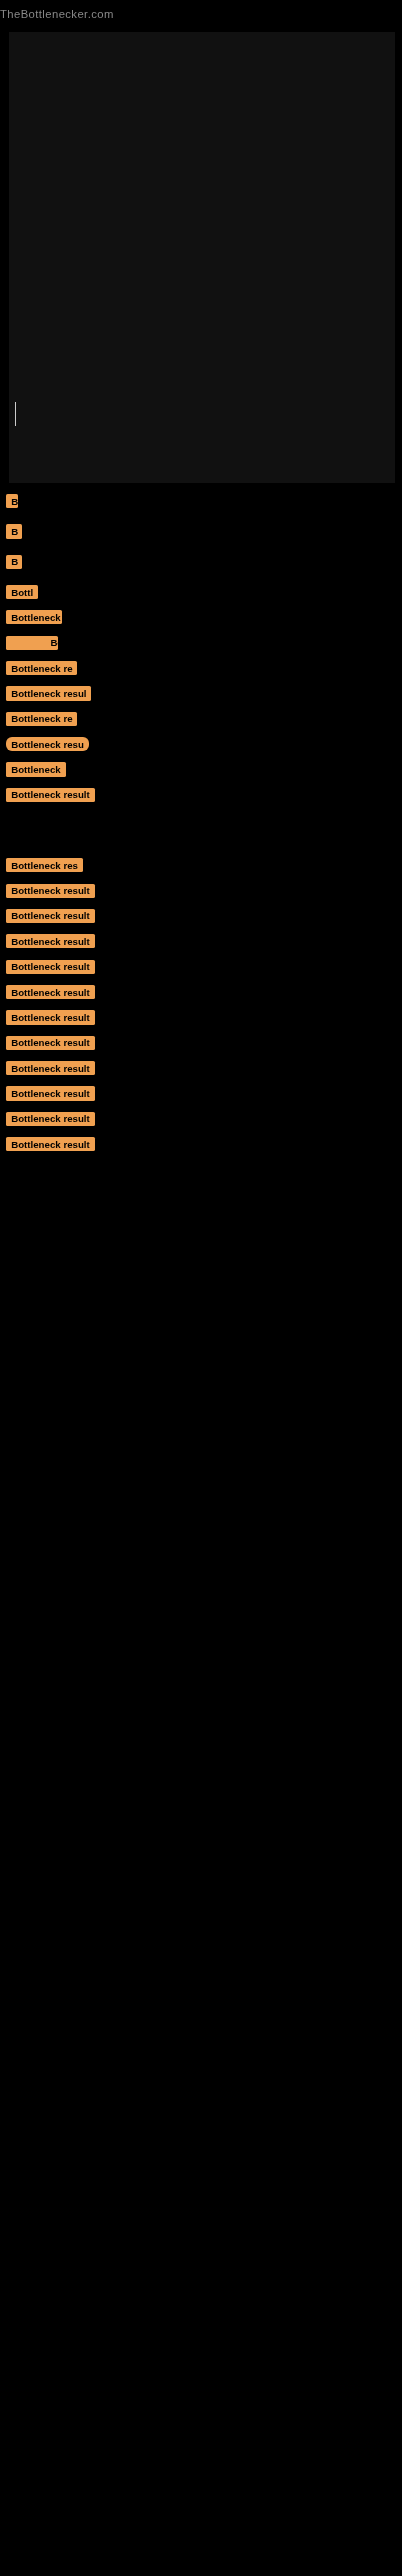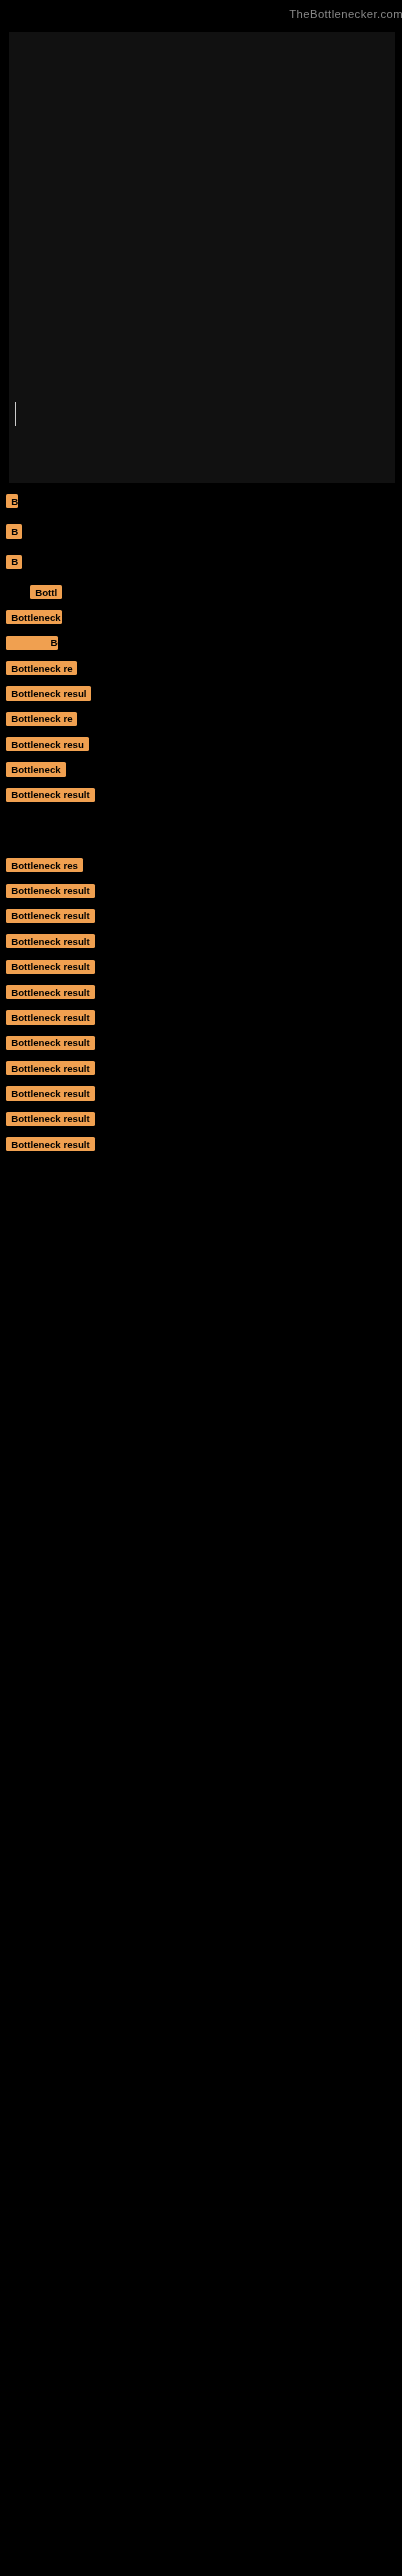--- a/index.html
+++ b/index.html
@@ -7,21 +7,21 @@
       background-color: #000;
       width: 403px;
       min-height: 2576px;
       font-family: Arial, sans-serif;
       position: relative;
       overflow-x: hidden;
     }
     .site-title {
       color: #888;
       font-size: 11.3px;
-      text-align: right;
+      text-align: left;
       padding: 8px 0 4px 0;
       letter-spacing: 0.4px;
     }
     .chart-area {
       width: 386px;
       height: 451px;
       margin: 8px auto;
       background-color: #111;
       position: relative;
     }
@@ -51,27 +51,27 @@
       padding: 3.2px 0 3.2px 3.2px;
     }
     .labels-section {
       margin-top: 8px;
       padding-left: 3.2px;
     }
     
     .label-row-1  .bottleneck-label { max-width: 11.3px;  }
     .label-row-2  .bottleneck-label { max-width: 16px;  }
     .label-row-3  .bottleneck-label { max-width: 16px;  }
-    .label-row-4  .bottleneck-label { max-width: 39px; margin-left: 24px;  }
+    .label-row-4  .bottleneck-label { max-width: 39px;  }
     .label-row-5  .bottleneck-label { max-width: 56px;  }
     .label-row-6  .bottleneck-label { max-width: 52px; padding-left: 44px;  }
     .label-row-7  .bottleneck-label { max-width: 76px;  }
     .label-row-8  .bottleneck-label { max-width: 89px; }
     .label-row-9  .bottleneck-label { max-width: 76px;  }
-    .label-row-10 .bottleneck-label { max-width: 85px; }
+    .label-row-10 .bottleneck-label { max-width: 85px; border-radius: 6px; }
     .label-row-11 .bottleneck-label { max-width: 63px;  }
     .label-row-12 .bottleneck-label { max-width: 93px; }
     .label-row-13 .bottleneck-label { max-width: 81px; margin-top: 45px; }
     .label-row-14 .bottleneck-label { max-width: 105px; }
     .label-row-15 .bottleneck-label { max-width: 105px; }
     .label-row-16 .bottleneck-label { max-width: 117px; }
     .label-row-17 .bottleneck-label { max-width: 119px; }
     .label-row-18 .bottleneck-label { max-width: 119px; }
     .label-row-19 .bottleneck-label { max-width: 119px; }
     .label-row-20 .bottleneck-label { max-width: 119px; }

